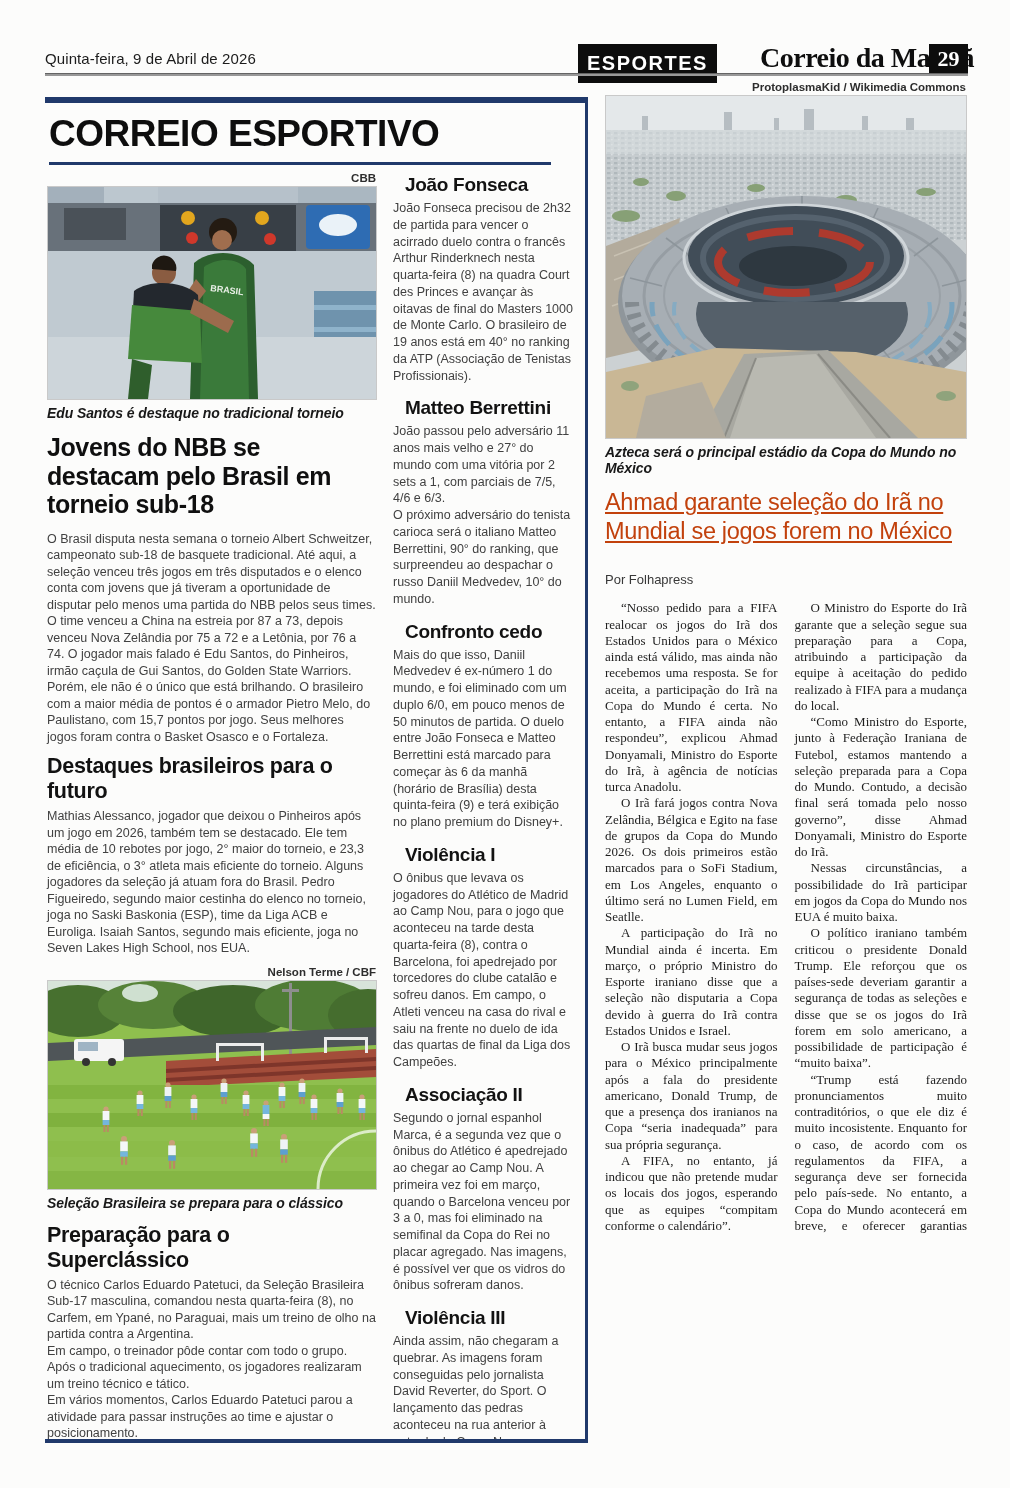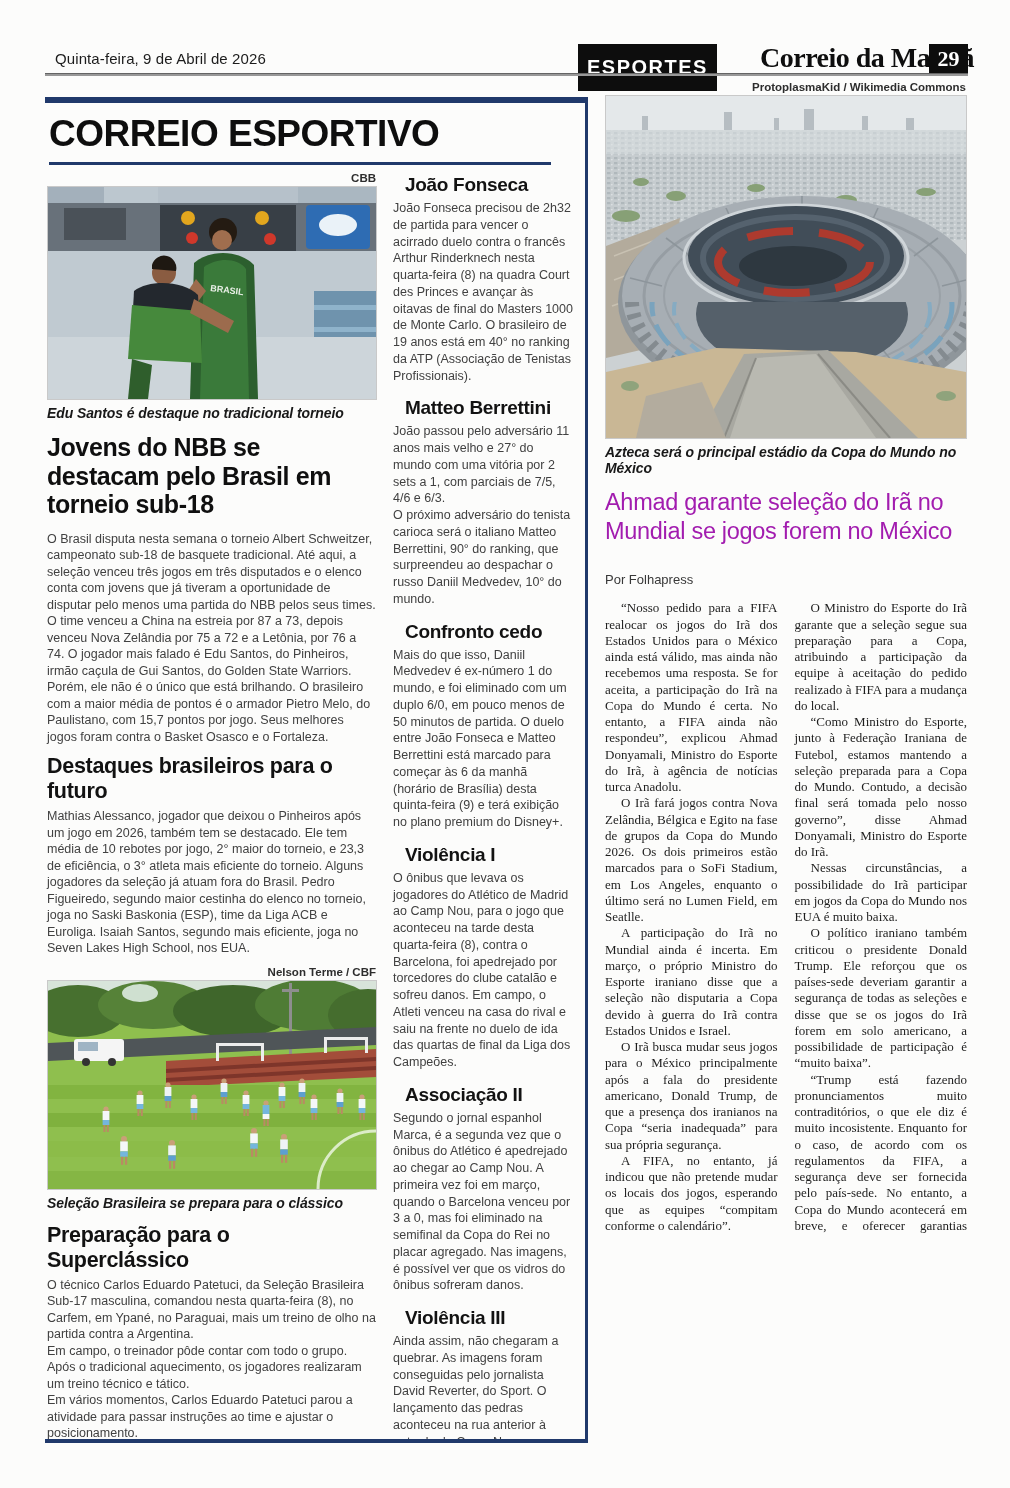--- a/index.html
+++ b/index.html
@@ -6,23 +6,23 @@
   html,body { margin:0; padding:0; }
   body {
     width:1010px; height:1488px; position:relative;
     background:#fcfcfb; overflow:hidden;
     font-family:"Liberation Sans", sans-serif;
     -webkit-font-smoothing:antialiased;
   }
   .abs { position:absolute; }
 
   
-  .date { left:55px; top:50px; font-size:15px; color:#1c1c1c; letter-spacing:0.1px; }
+  .date { left:45px; top:50px; font-size:15px; color:#1c1c1c; letter-spacing:0.1px; }
   .section-badge {
-    left:578px; top:44px; width:139px; height:47px; background:#0d0d0d; color:#ffffff;
+    left:578px; top:44px; width:139px; height:39px; background:#0d0d0d; color:#ffffff;
     font-weight:bold; font-size:20px; letter-spacing:1.5px;
     display:flex; align-items:center; justify-content:center;
   }
   .masthead {
     left:760px; top:42px; font-family:"Liberation Serif", serif;
     font-weight:bold; font-size:28px; color:#0e0e0e; letter-spacing:-0.5px; white-space:nowrap;
   }
   .page-num {
     left:929px; top:44px; width:39px; height:29px; background:#0d0d0d; color:#fff;
     font-family:"Liberation Serif", serif; font-weight:bold; font-size:22px;
@@ -55,21 +55,21 @@
   .sub-headline { font-size:21.5px; font-weight:bold; color:#121212; margin:6px 0 4px; letter-spacing:-0.3px; }
 
   .side-item h3 { font-size:19px; font-weight:bold; color:#121212; margin:13px 12px 4px; letter-spacing:-0.3px; }
   .side-item:first-child h3 { margin-top:5px; }
   .side-item p { font-size:12.5px; line-height:1.34; color:#414141; margin:0; }
 
   
   .iran-block { left:605px; top:78px; width:362px; }
   .iran-headline div { font-size:46px; font-weight:bold; line-height:1.11; letter-spacing:-1.2px; color:#0b0b0b; }
   .iran-headline { margin-top:16px; }
-  .iran-subhead { margin-top:4px; font-size:23.5px; line-height:1.22; color:#a21caf; letter-spacing:-0.3px; }
+  .iran-subhead { margin-top:4px; font-size:23.5px; line-height:1.22; color:#c2410c; letter-spacing:-0.3px;text-decoration:underline; }
   .iran-byline { margin-top:27px; font-size:13px; color:#383838; }
   .iran-body {
     margin-top:13px; height:664px; overflow:hidden;
     column-count:2; column-gap:17px;
     font-family:"Liberation Serif", serif; font-size:13px; line-height:1.25;
     text-align:justify; color:#1d1d1d;
   }
   .iran-body p { margin:0; text-indent:16px; }
 </style>
 </head>

